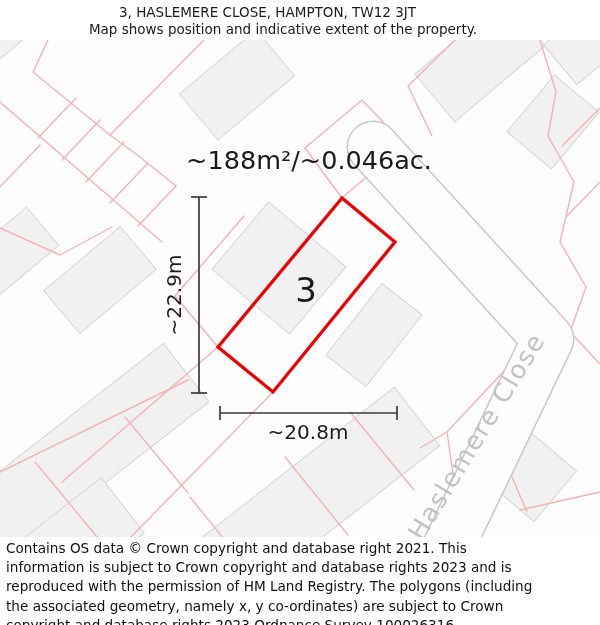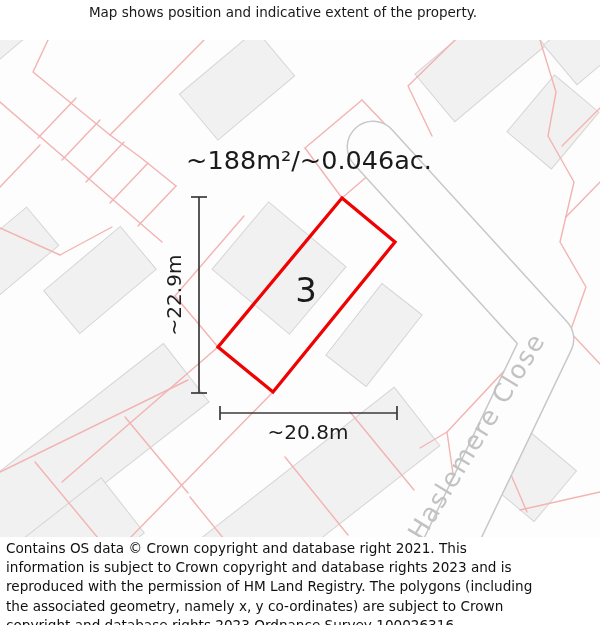--- a/index.html
+++ b/index.html
@@ -32,20 +32,21 @@
   .plot-num{fill:#1a1a1a;font-size:34px;}
   .footer{
     position:absolute;top:539px;left:6px;width:540px;
     font-size:13.6px;line-height:19.2px;color:#101010;
   }
 </style>
 </head>
 <body>
 
 <div class="header">
+  <div class="title">3, HASLEMERE CLOSE, HAMPTON, TW12 3JT</div>
   <div class="subtitle">Map shows position and indicative extent of the property.</div>
 </div>
 
 <div class="map-wrap">
 <svg width="600" height="497" viewBox="0 0 600 497">
   <rect class="map-bg" x="0" y="0" width="600" height="497"></rect>
 
   <g>
     <rect class="bldg" x="-35" y="-22" width="70" height="44" transform="translate(-2,-8) rotate(-40)"></rect>
     <rect class="bldg" x="-50" y="-30" width="100" height="60" transform="translate(237,45) rotate(-40)"></rect>

